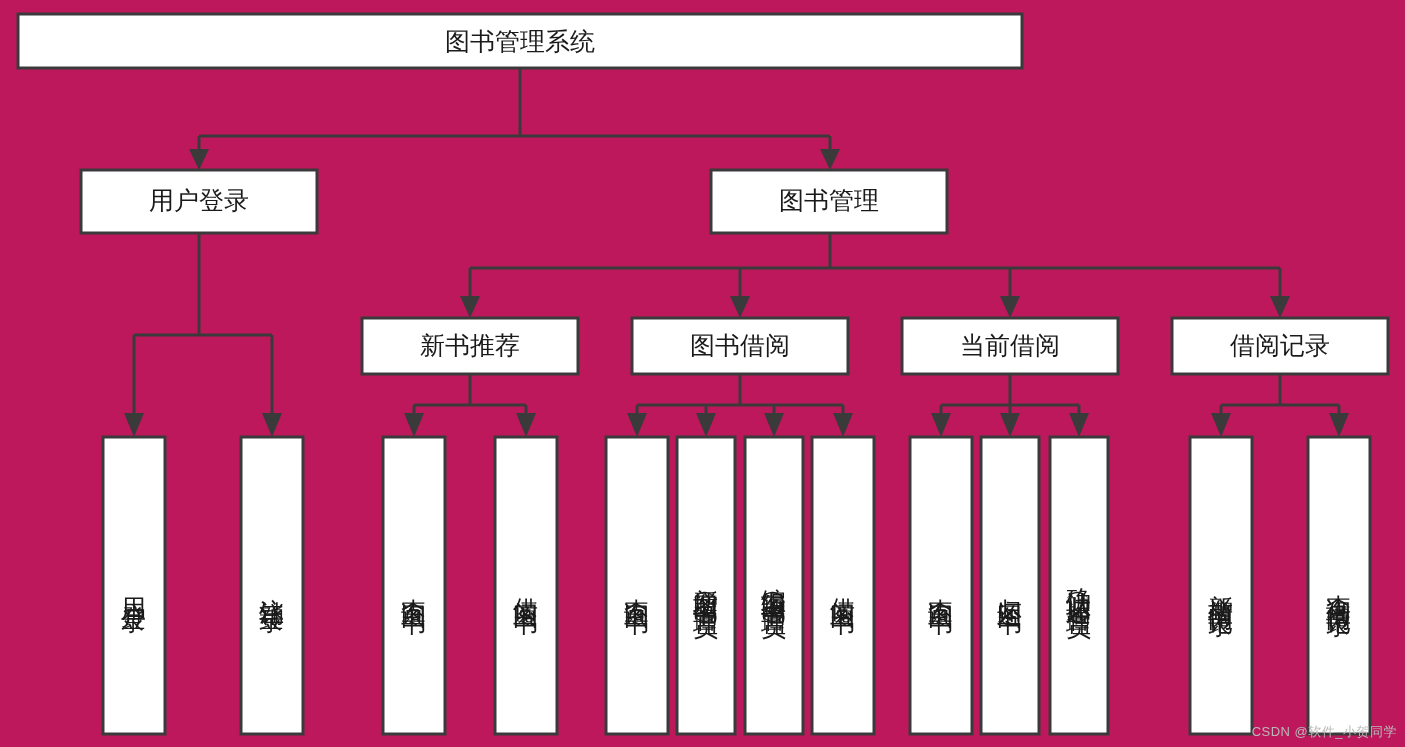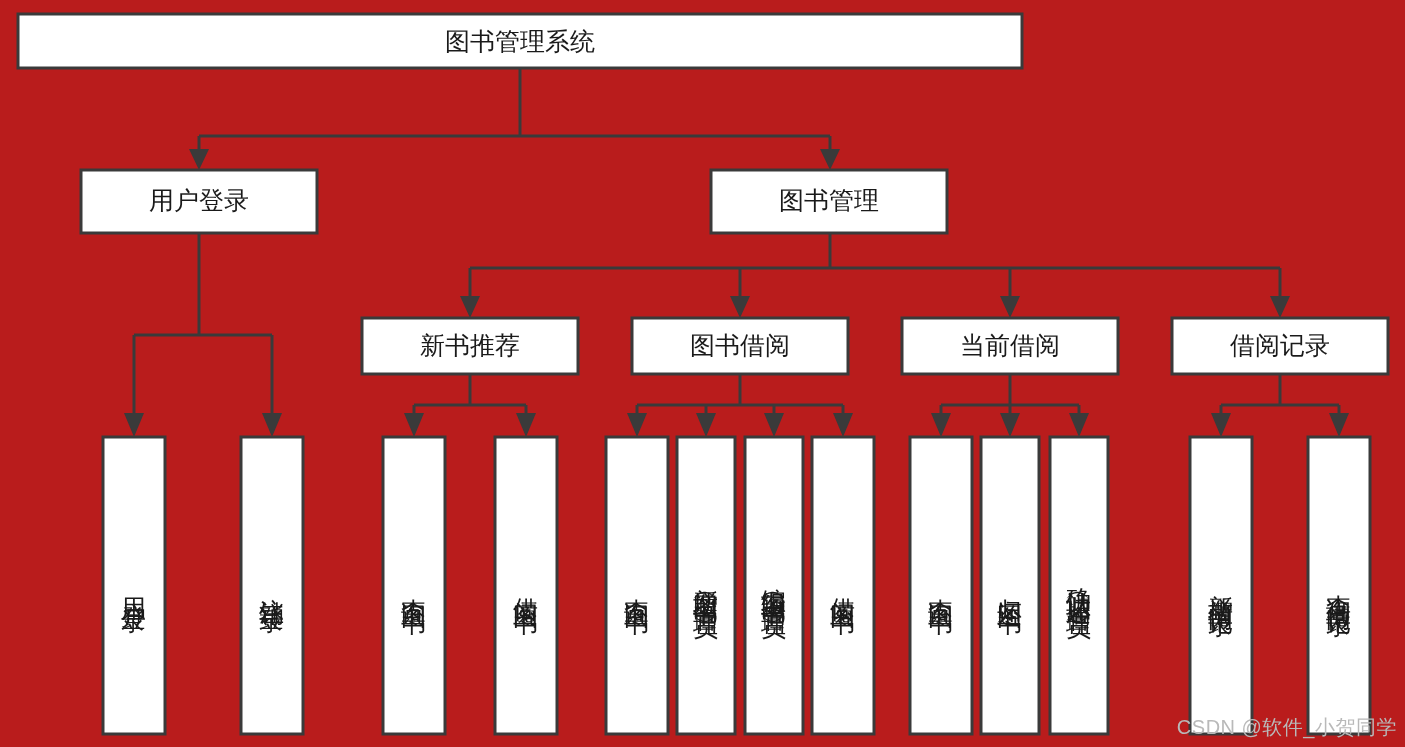--- a/index.html
+++ b/index.html
@@ -8,21 +8,21 @@
     padding: 0;
     background: #ffffff;
   }
   body {
     font-family: "Liberation Sans", "DejaVu Sans", sans-serif;
   }
   #diagram-root {
     position: relative;
     width: 1405px;
     height: 747px;
-    background: #b91c1c;
+    background: #be185d;
     overflow: hidden;
   }
   svg.diagram-canvas {
     position: absolute;
     left: 0;
     top: 0;
     width: 1405px;
     height: 747px;
     display: block;
   }
@@ -56,21 +56,21 @@
     text-orientation: upright;
     glyph-orientation-vertical: 0;
     text-anchor: middle;
     letter-spacing: 4px;
   }
   .watermark-text {
     position: absolute;
     right: 8px;
     bottom: 6px;
     font-family: "Liberation Sans", "DejaVu Sans", sans-serif;
-    font-size: 20px;
+    font-size: 13px;
     color: #b9b9b9;
     letter-spacing: 0.5px;
     white-space: nowrap;
     pointer-events: none;
   }
 </style>
 </head>
 <body>
 
 <div id="diagram-root">

